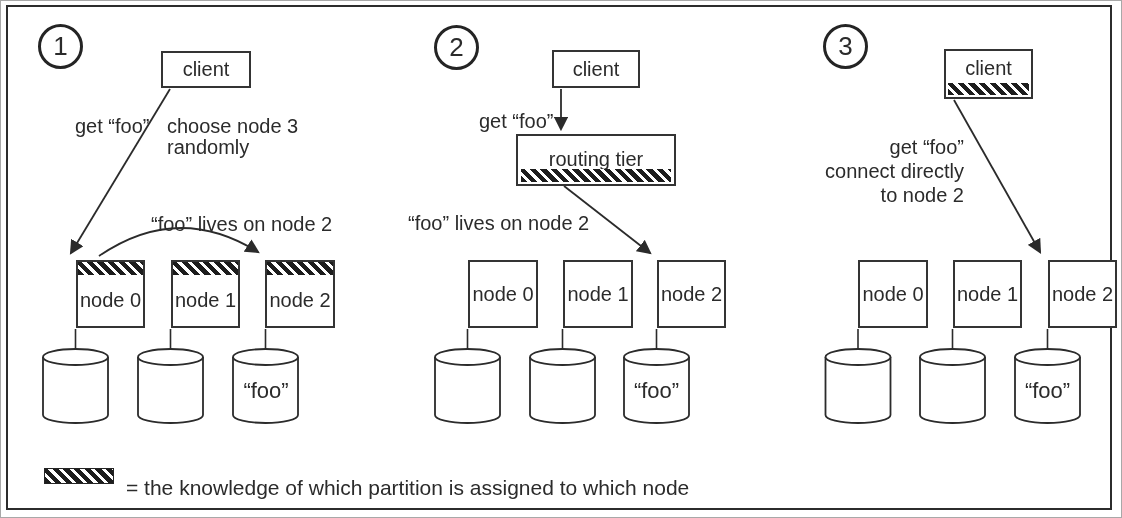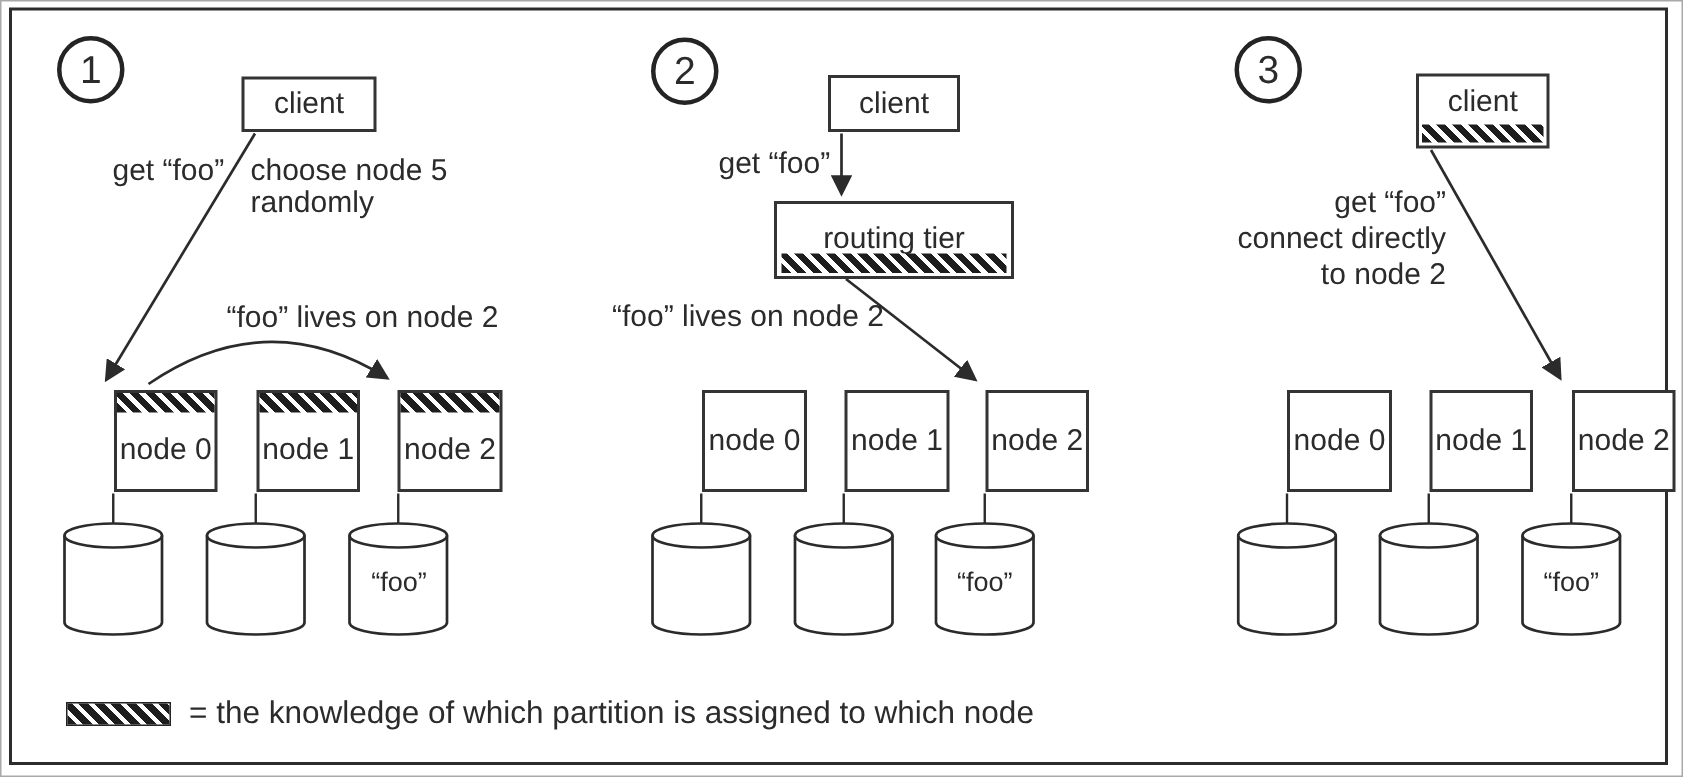--- a/index.html
+++ b/index.html
@@ -27,25 +27,25 @@
     position:absolute;border:2px solid #343434;background:#fff;
     box-sizing:border-box;display:flex;align-items:center;justify-content:center;
     font-size:20px;
     margin-left:35px;
   }
   .hatch{
     background:repeating-linear-gradient(45deg,#1d1d1d 0px,#1d1d1d 4.5px,#ffffff 4.5px,#ffffff 7.5px);
   }
   .hatch-strip{position:absolute;}
   .label{
-    position:absolute;font-size:20px;line-height:21px;white-space:pre-line;
+    position:absolute;font-size:20px;line-height:21px;white-space:pre-line;margin-top:12px;
   }
   .svg-layer{position:absolute;left:0;top:0;}
   .db-label{
-    position:absolute;font-size:18px;transform:translateX(-50%);
+    position:absolute;font-size:22px;transform:translateX(-50%);
   }
 </style>
 </head>
 <body>
 
 <div id="canvas">
 
   <svg class="svg-layer" width="1122" height="518" viewBox="0 0 1122 518">
     <defs>
       <marker id="arrow" viewBox="0 0 10 10" refX="8.5" refY="5" markerWidth="8" markerHeight="8" orient="auto-start-reverse">
@@ -101,21 +101,21 @@
 
   <div class="circle" style="left:37px;top:23px;">
     <span>1</span>
   </div>
 
   <div class="box" style="left:125px;top:50px;width:90px;height:37px;">
     <span>client</span>
   </div>
 
   <div class="label" style="left:74px;top:103px;">get “foo”</div>
-  <div class="label" style="left:166px;top:103px;">choose node 5
+  <div class="label" style="left:166px;top:103px;">choose node 3
 randomly</div>
   <div class="label" style="left:150px;top:201px;">“foo” lives on node 2</div>
 
   <div class="box" style="left:40px;top:259px;width:69px;height:68px;padding-top:12px;">
     <div class="hatch hatch-strip" style="left:0;right:0;top:0;height:13px;"></div>
     <span>node 0</span>
   </div>
   <div class="box" style="left:135px;top:259px;width:69px;height:68px;padding-top:12px;">
     <div class="hatch hatch-strip" style="left:0;right:0;top:0;height:13px;"></div>
     <span>node 1</span>

